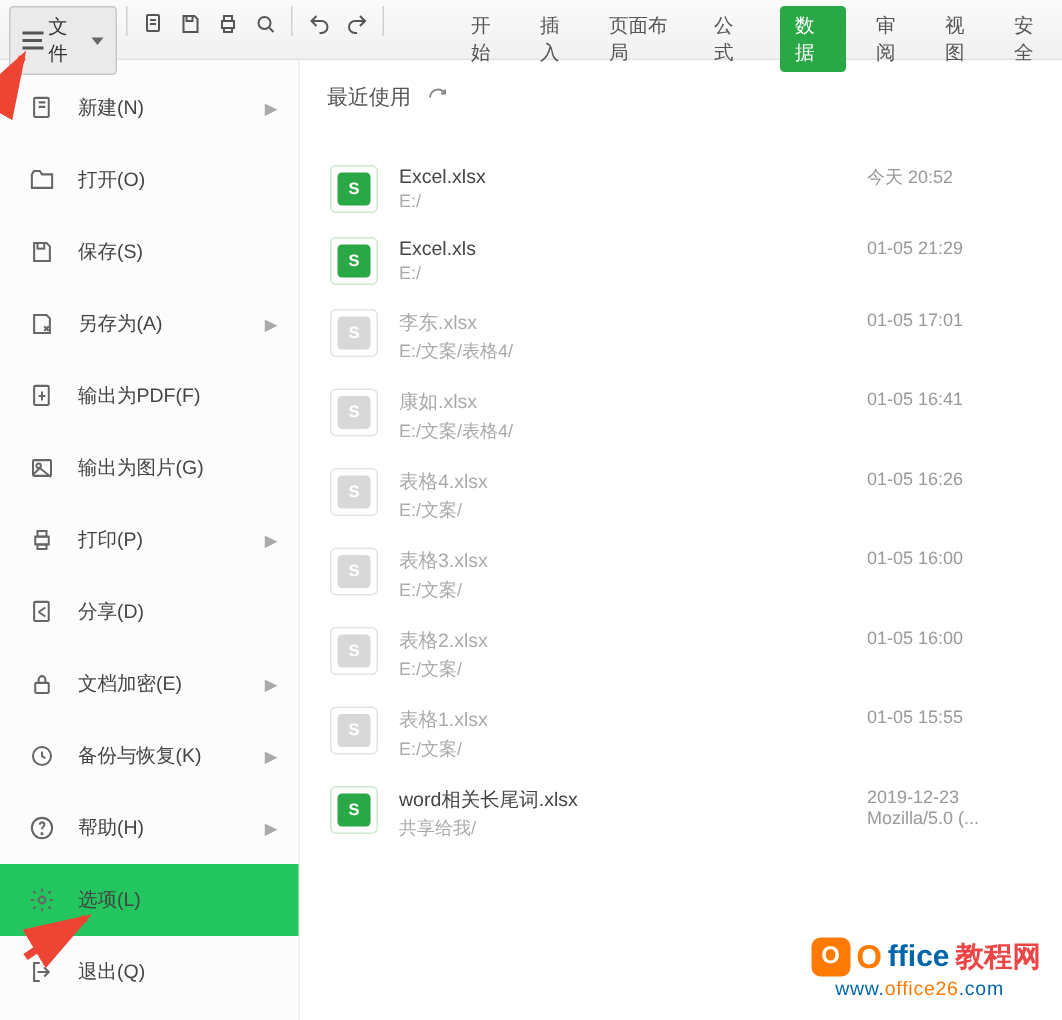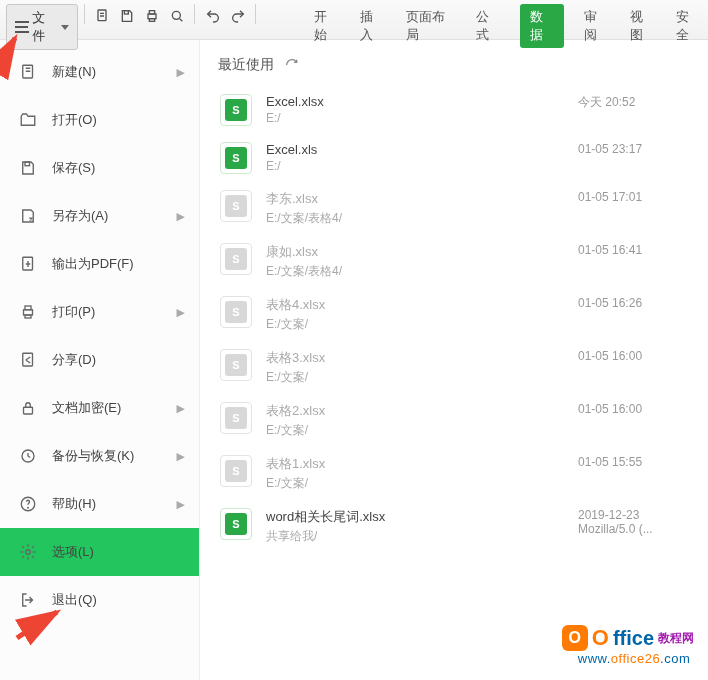--- a/index.html
+++ b/index.html
@@ -59,21 +59,21 @@
     .menu-item {
       display:flex; align-items:center; height:48px; padding:0 18px;
       cursor:pointer; color:#444; position:relative; gap:14px;
     }
     .menu-item.selected { background:#22c55e; }
     .menu-icon { width:20px; height:20px; display:flex; align-items:center; justify-content:center; color:#666; }
     .menu-icon svg { width:18px; height:18px; stroke:#666; }
     .menu-arrow { position:absolute; right:14px; color:#aaa; font-size:11px; }
     
     .main { flex:1; padding:16px 18px 0 18px; }
-    .recent-header { display:flex; align-items:center; gap:10px; color:#555; margin-bottom:12px; font-size:14px; }
+    .recent-header { display:flex; align-items:center; gap:10px; color:#555; margin-bottom:28px; font-size:14px; }
     .refresh-icon { width:16px; height:16px; cursor:pointer; color:#888; }
     .file-row { display:flex; align-items:flex-start; padding:8px 2px; gap:14px; cursor:pointer; }
     .file-icon { width:32px; height:32px; flex-shrink:0; display:flex; align-items:center; justify-content:center; border-radius:4px; }
     .file-icon.green { background:#fff; border:1px solid #cde9d2; }
     .file-icon.green .inner { width:22px; height:22px; border-radius:3px; background:#2aa845; display:flex; align-items:center; justify-content:center; color:#fff; font-size:11px; font-weight:bold; }
     .file-icon.gray { background:#fff; border:1px solid #e3e3e3; }
     .file-icon.gray .inner { width:22px; height:22px; border-radius:3px; background:#d8d8d8; display:flex; align-items:center; justify-content:center; color:#fff; font-size:11px; font-weight:bold; }
     .file-info { flex:1; display:flex; flex-direction:column; gap:2px; }
     .file-name { color:#444; font-size:13px; }
     .file-name.dim { color:#aaa; }
@@ -83,21 +83,21 @@
     .arrow-red1 { position:absolute; top:32px; left:-5px; z-index:50; }
     .arrow-red2 { position:absolute; top:606px; left:12px; z-index:50; }
     
     .footer-logo { position:absolute; right:14px; bottom:14px; text-align:left; font-family: Arial, sans-serif; }
     .footer-logo .line1 { display:flex; align-items:center; gap:4px; }
     .footer-logo .orange-badge {
       width:26px; height:26px; background:#ff7a00; border-radius:6px; display:flex; align-items:center; justify-content:center; color:#fff; font-weight:bold; font-size:16px;
     }
     .footer-logo .big-o { color:#ff7a00; font-size:22px; font-weight:bold; }
     .footer-logo .txt-blue { color:#0066aa; font-size:20px; font-weight:bold; }
-    .footer-logo .cn { color:#a21caf; font-size:12px; font-weight:bold; }
+    .footer-logo .cn { color:#ef4444; font-size:19px; font-weight:bold; }
     .footer-logo .line2 { color:#ff7a00; font-size:13px; letter-spacing:0.5px; margin-left:16px; }
     .footer-logo .line2 .www { color:#0066aa; }
   </style>
 </head>
 <body>
 
 <div class="top-toolbar">
   <div class="file-btn">
     <span class="hamburger"></span>
     <span>文件</span>
@@ -201,20 +201,30 @@
         <svg viewBox="0 0 24 24" fill="none" stroke="currentColor" stroke-width="1.8">
             <rect x="5" y="3" width="13" height="17" rx="1"></rect>
             <path d="M12 8v8m-3-4h6"></path>
           </svg>
       </span>
       <span>输出为PDF(F)</span>
     </div>
     <div class="menu-item">
       <span class="menu-icon">
         <svg viewBox="0 0 24 24" fill="none" stroke="currentColor" stroke-width="1.8">
+            <rect x="4" y="5" width="16" height="14" rx="1"></rect>
+            <circle cx="9" cy="10" r="2"></circle>
+            <path d="M4 18l6-6 10 8"></path>
+          </svg>
+      </span>
+      <span>输出为图片(G)</span>
+    </div>
+    <div class="menu-item">
+      <span class="menu-icon">
+        <svg viewBox="0 0 24 24" fill="none" stroke="currentColor" stroke-width="1.8">
             <rect x="6" y="9" width="12" height="7"></rect>
             <rect x="8" y="4" width="8" height="5"></rect>
             <rect x="8" y="16" width="8" height="4"></rect>
           </svg>
       </span>
       <span>打印(P)</span>
       <span class="menu-arrow">▶</span>
     </div>
     <div class="menu-item">
       <span class="menu-icon">
@@ -296,21 +306,21 @@
     <div class="file-time">今天 20:52</div>
   </div>
         <div class="file-row">
     <div class="file-icon green">
             <div class="inner">S</div>
           </div>
     <div class="file-info">
       <div class="file-name ">Excel.xls</div>
       <div class="file-path">E:/</div>
     </div>
-    <div class="file-time">01-05 23:17</div>
+    <div class="file-time">01-05 21:29</div>
   </div>
         <div class="file-row">
     <div class="file-icon gray">
             <div class="inner">S</div>
           </div>
     <div class="file-info">
       <div class="file-name dim">李东.xlsx</div>
       <div class="file-path">E:/文案/表格4/</div>
     </div>
     <div class="file-time">01-05 17:01</div>

